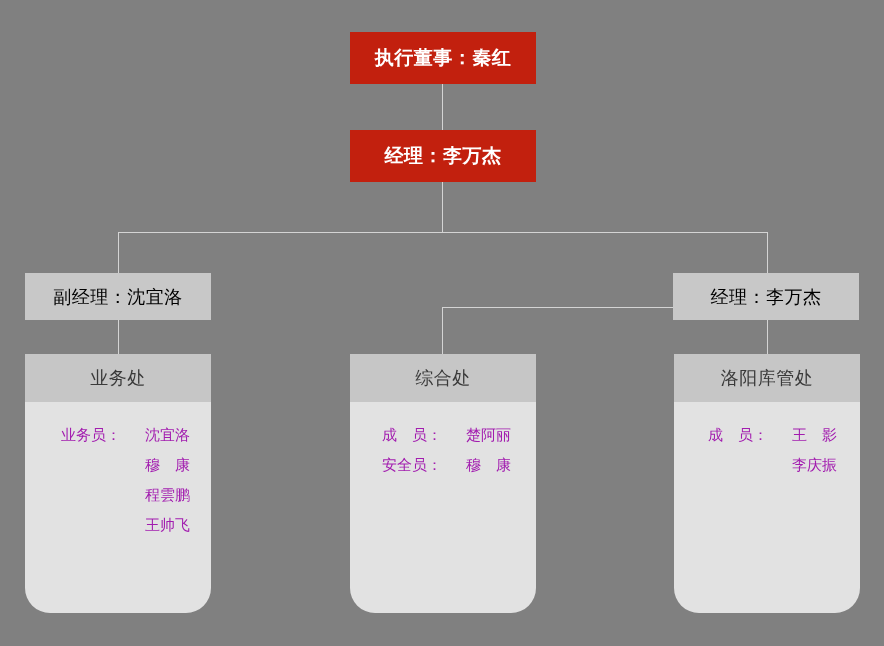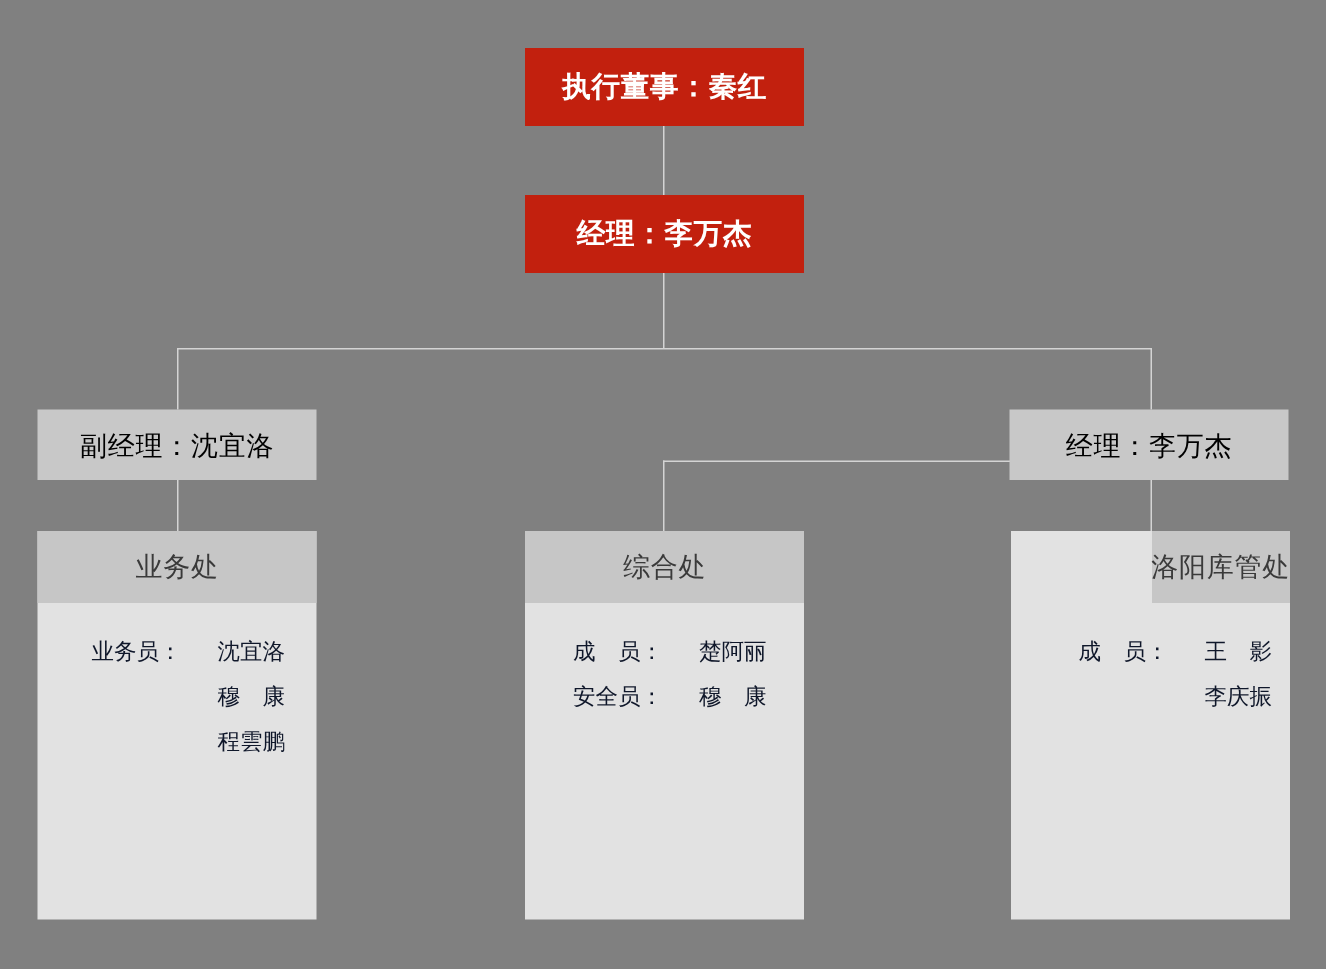--- a/index.html
+++ b/index.html
@@ -51,36 +51,37 @@
     letter-spacing: 0.5px;
     box-sizing: border-box;
   }
   
   .dept {
     position: absolute;
     box-sizing: border-box;
     background: #e2e2e2;
     display: flex;
     flex-direction: column;
+    border-radius: 25px;
   }
   .dept-header {
     height: 48px;
     background: #c6c6c6;
     color: #3a3a3a;
     display: flex;
     align-items: center;
     justify-content: center;
     font-size: 18px;
     letter-spacing: 0.5px;
     flex: 0 0 auto;
   }
   .dept-body {
     flex: 1 1 auto;
     padding: 18px 12px 0 0;
-    color: #0f172a;
+    color: #a21caf;
     font-size: 15px;
   }
   .member-row {
     display: flex;
     align-items: baseline;
     line-height: 30px;
     white-space: pre;
   }
   .member-role {
     text-align: right;
@@ -141,38 +142,42 @@
         <span class="member-name">沈宜洛</span>
       </div>
       <div class="member-row">
         <span class="member-role">　　　　</span>
         <span class="member-name">穆　康</span>
       </div>
       <div class="member-row">
         <span class="member-role">　　　　</span>
         <span class="member-name">程雲鹏</span>
       </div>
+      <div class="member-row">
+        <span class="member-role">　　　　</span>
+        <span class="member-name">王帅飞</span>
+      </div>
     </div>
   </div>
 
   <div class="dept dept-mid" style="left:350px; top:354px; width:186px; height:259px;">
     <div class="dept-header">综合处</div>
     <div class="dept-body">
       <div class="member-row">
         <span class="member-role">成　员：</span>
         <span class="member-name">楚阿丽</span>
       </div>
       <div class="member-row">
         <span class="member-role">安全员：</span>
         <span class="member-name">穆　康</span>
       </div>
     </div>
   </div>
 
-  <div class="dept dept-right" style="left:674px; top:354px; width:186px; height:259px;align-items:flex-end;">
+  <div class="dept dept-right" style="left:674px; top:354px; width:186px; height:259px;">
     <div class="dept-header">洛阳库管处</div>
     <div class="dept-body">
       <div class="member-row">
         <span class="member-role">成　员：</span>
         <span class="member-name">王　影</span>
       </div>
       <div class="member-row">
         <span class="member-role">　　　　</span>
         <span class="member-name">李庆振</span>
       </div>

